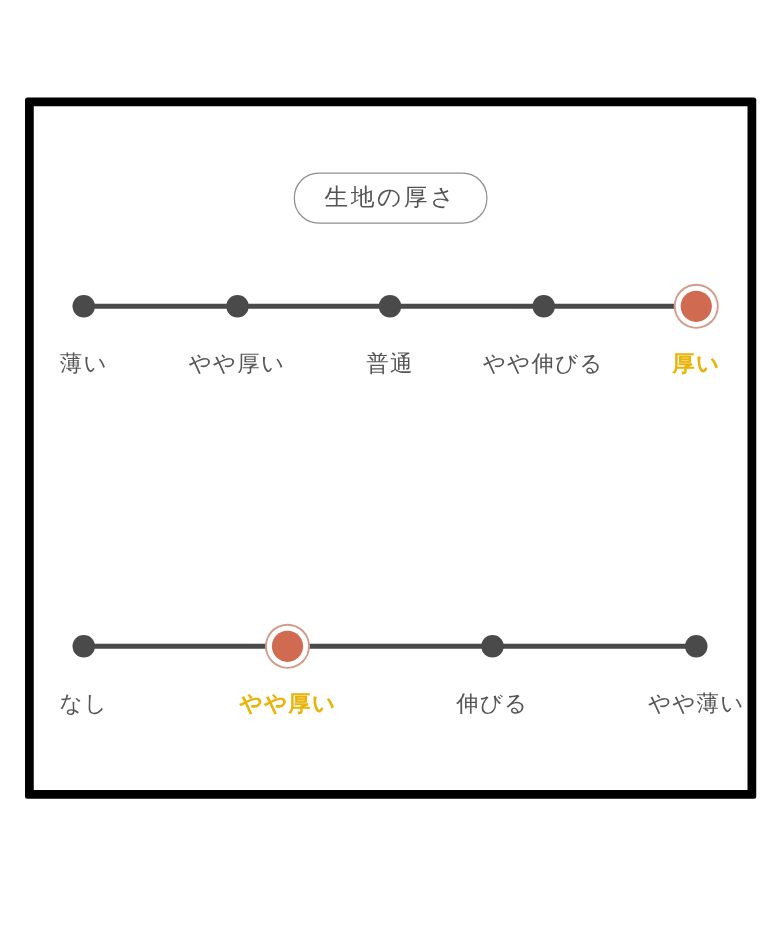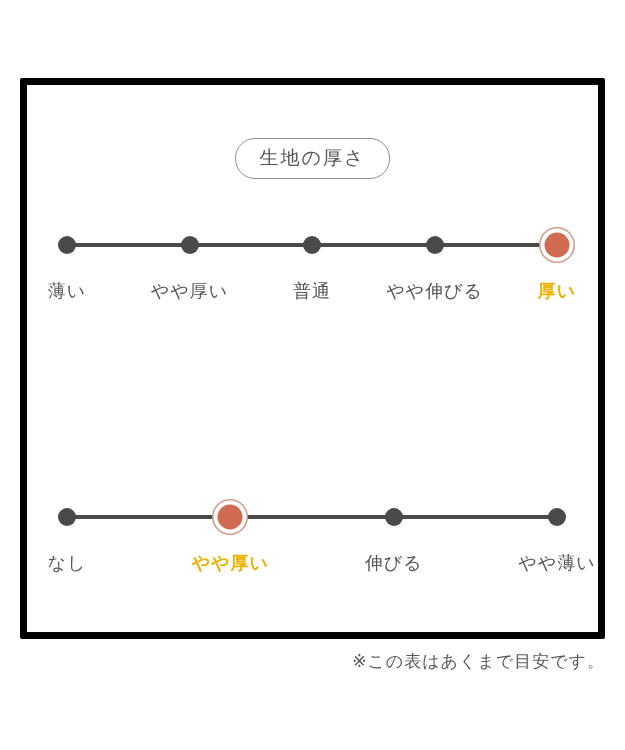--- a/index.html
+++ b/index.html
@@ -131,14 +131,13 @@
         <span class="point-label">伸びる</span>
       </div>
       <div class="point" style="left:100%">
         <span class="dot"></span>
         <span class="point-label">やや薄い</span>
       </div>
     </div>
 
   </div>
 
-  <div class="footnote">※この表はあくまで目安です。</div>
 </div>
 
 </body></html>

